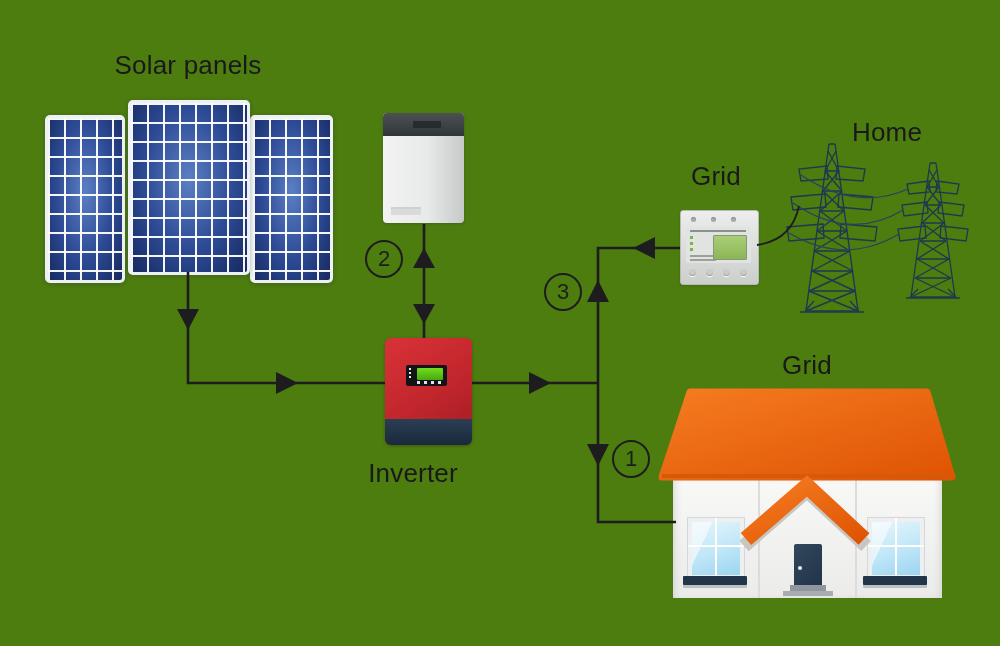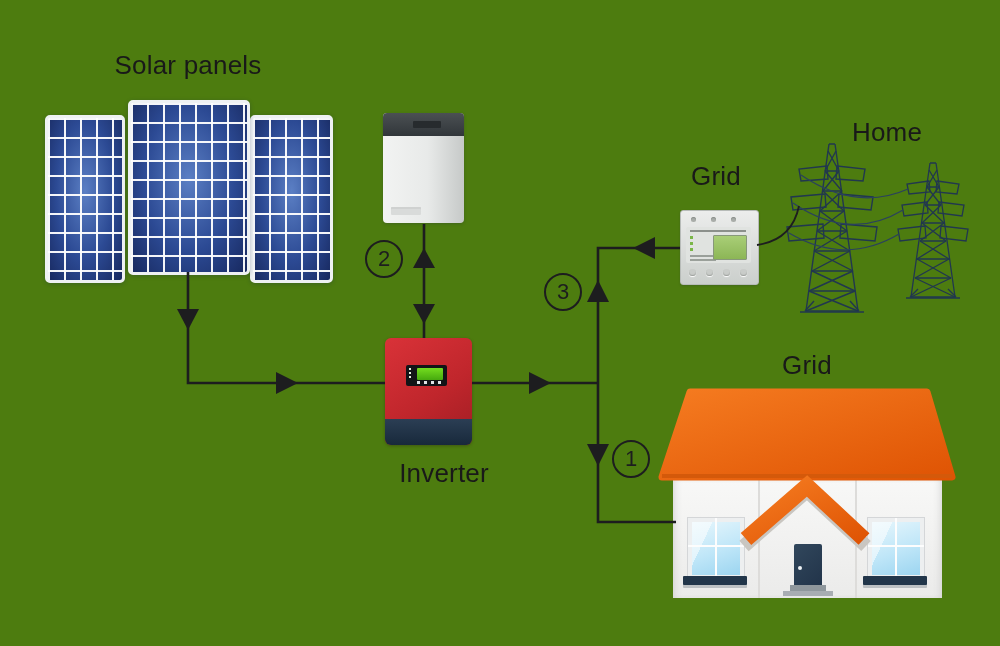--- a/index.html
+++ b/index.html
@@ -103,21 +103,21 @@
   .sill{position:absolute;top:576px;width:64px;height:9px;background:#22364a;border-radius:1px;
     box-shadow:0 3px 0 rgba(150,156,162,.55);z-index:4;}
   .vector-overlay{position:absolute;left:0;top:0;z-index:5;pointer-events:none;}
 </style>
 </head>
 <body>
 
 <div class="stage">
 
   <div class="lbl" style="left:188px;top:65px">Solar panels</div>
-  <div class="lbl" style="left:444px;top:473px">Inverter</div>
+  <div class="lbl" style="left:413px;top:473px">Inverter</div>
   <div class="lbl" style="left:716px;top:176px">Grid</div>
   <div class="lbl" style="left:887px;top:132px">Home</div>
   <div class="lbl" style="left:807px;top:365px">Grid</div>
 
   <div class="badge" style="left:365px;top:240px">2</div>
   <div class="badge" style="left:544px;top:273px">3</div>
   <div class="badge" style="left:612px;top:440px">1</div>
 
   <div class="panel" style="left:45px;top:115px;width:74px;height:162px;z-index:1"></div>
   <div class="panel" style="left:250px;top:115px;width:77px;height:162px;z-index:1"></div>

